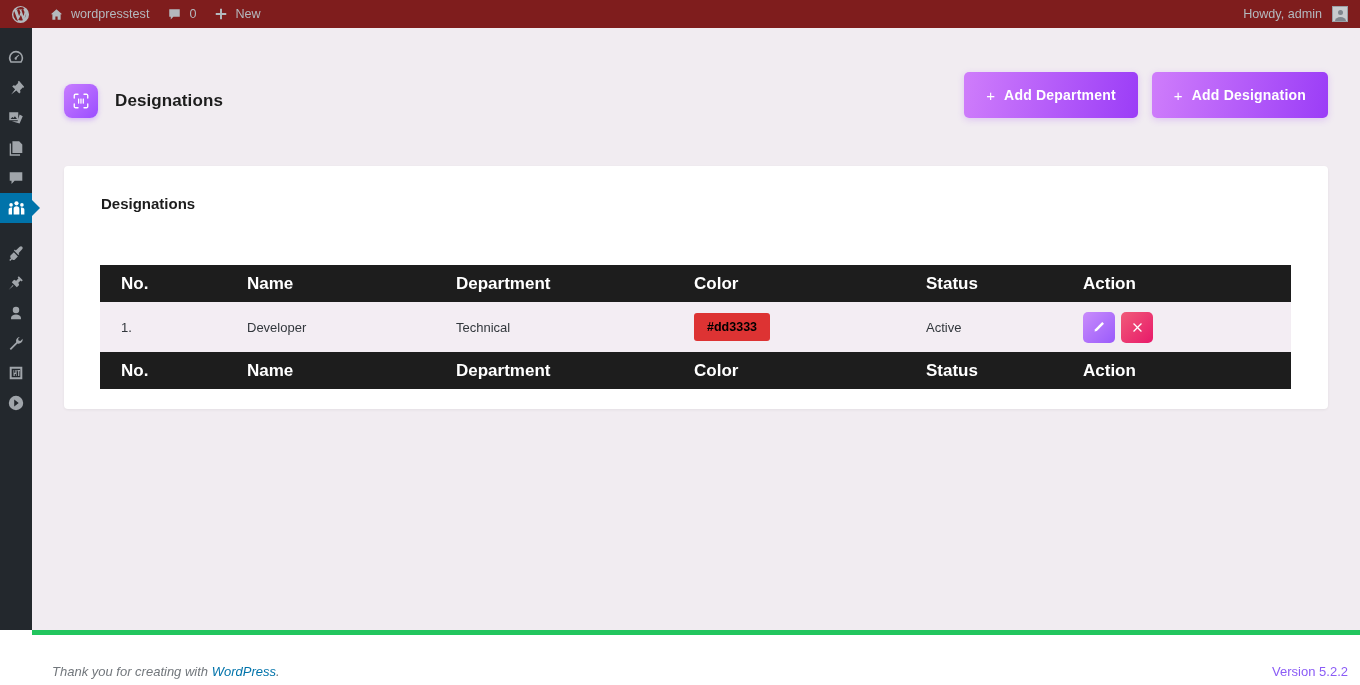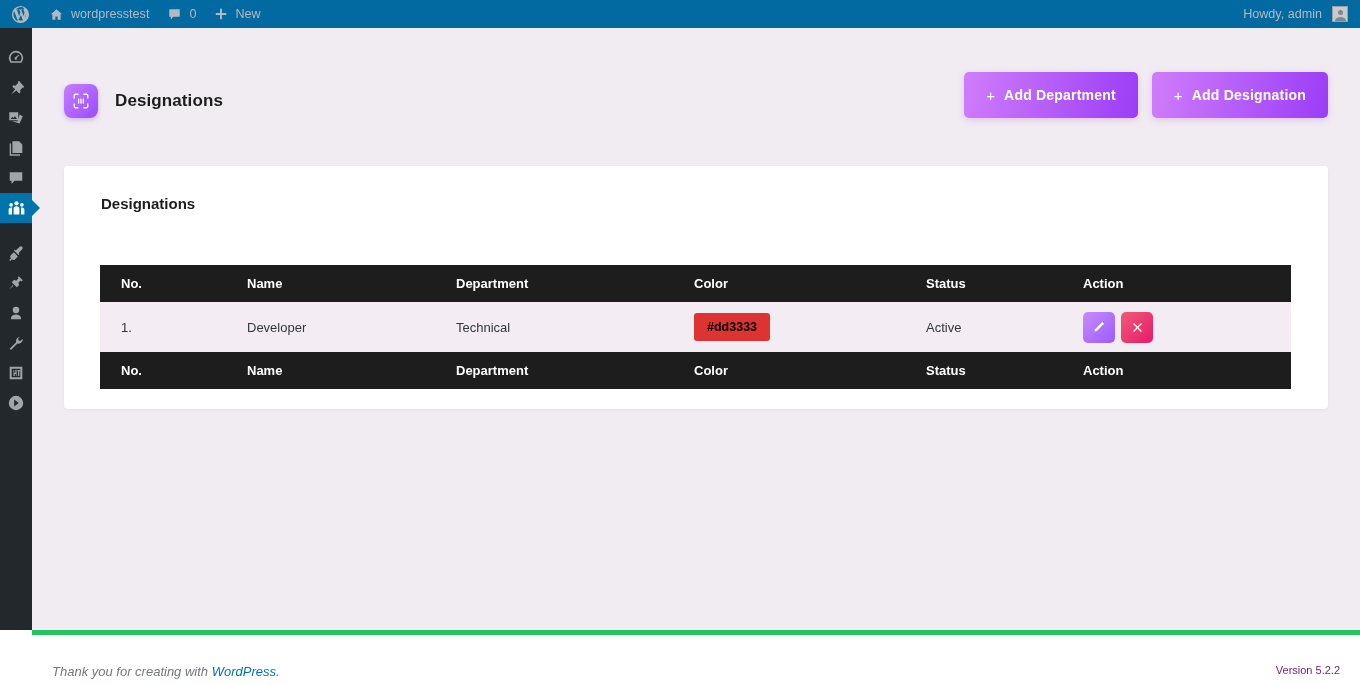--- a/index.html
+++ b/index.html
@@ -11,21 +11,21 @@
     background: #f1ecf1;
     font-family: "Liberation Sans", sans-serif;
   }
 
   
   #adminbar {
     position: absolute;
     top: 0; left: 0;
     width: 1360px;
     height: 28px;
-    background: #0369a1;
+    background: #7f1d1d;
     display: flex;
     align-items: center;
     z-index: 40;
   }
   .ab-item {
     height: 28px;
     display: flex;
     align-items: center;
     gap: 7px;
     padding: 0 9px;
@@ -206,21 +206,21 @@
   }
   table.dt th, table.dt td {
     text-align: left;
     padding: 0;
     vertical-align: middle;
   }
   table.dt thead th, table.dt tfoot th {
     background: #1d1d1d;
     color: #fff;
     height: 37px;
-    font-size: 13px;
+    font-size: 17px;
     font-weight: bold;
     padding-left: 21px;
   }
   table.dt tbody td {
     background: #f3edf3;
     height: 50px;
     font-size: 13px;
     color: #32373c;
     padding-left: 21px;
   }
@@ -266,23 +266,23 @@
   .ft-left {
     position: absolute;
     left: 20px; top: 29px;
     font-size: 13px;
     font-style: italic;
     color: #72777c;
   }
   .ft-left a { color: #0073aa; text-decoration: none; }
   .ft-right {
     position: absolute;
-    right: 20px; top: 29px;
-    font-size: 11px;
-    color: #701a75;
+    right: 12px; top: 29px;
+    font-size: 13px;
+    color: #8b5cf6;
   }
   #footer-filler {
     position: absolute;
     left: 0; top: 630px;
     width: 32px; height: 55px;
     background: #fff;
   }
 </style>
 </head>
 <body>

